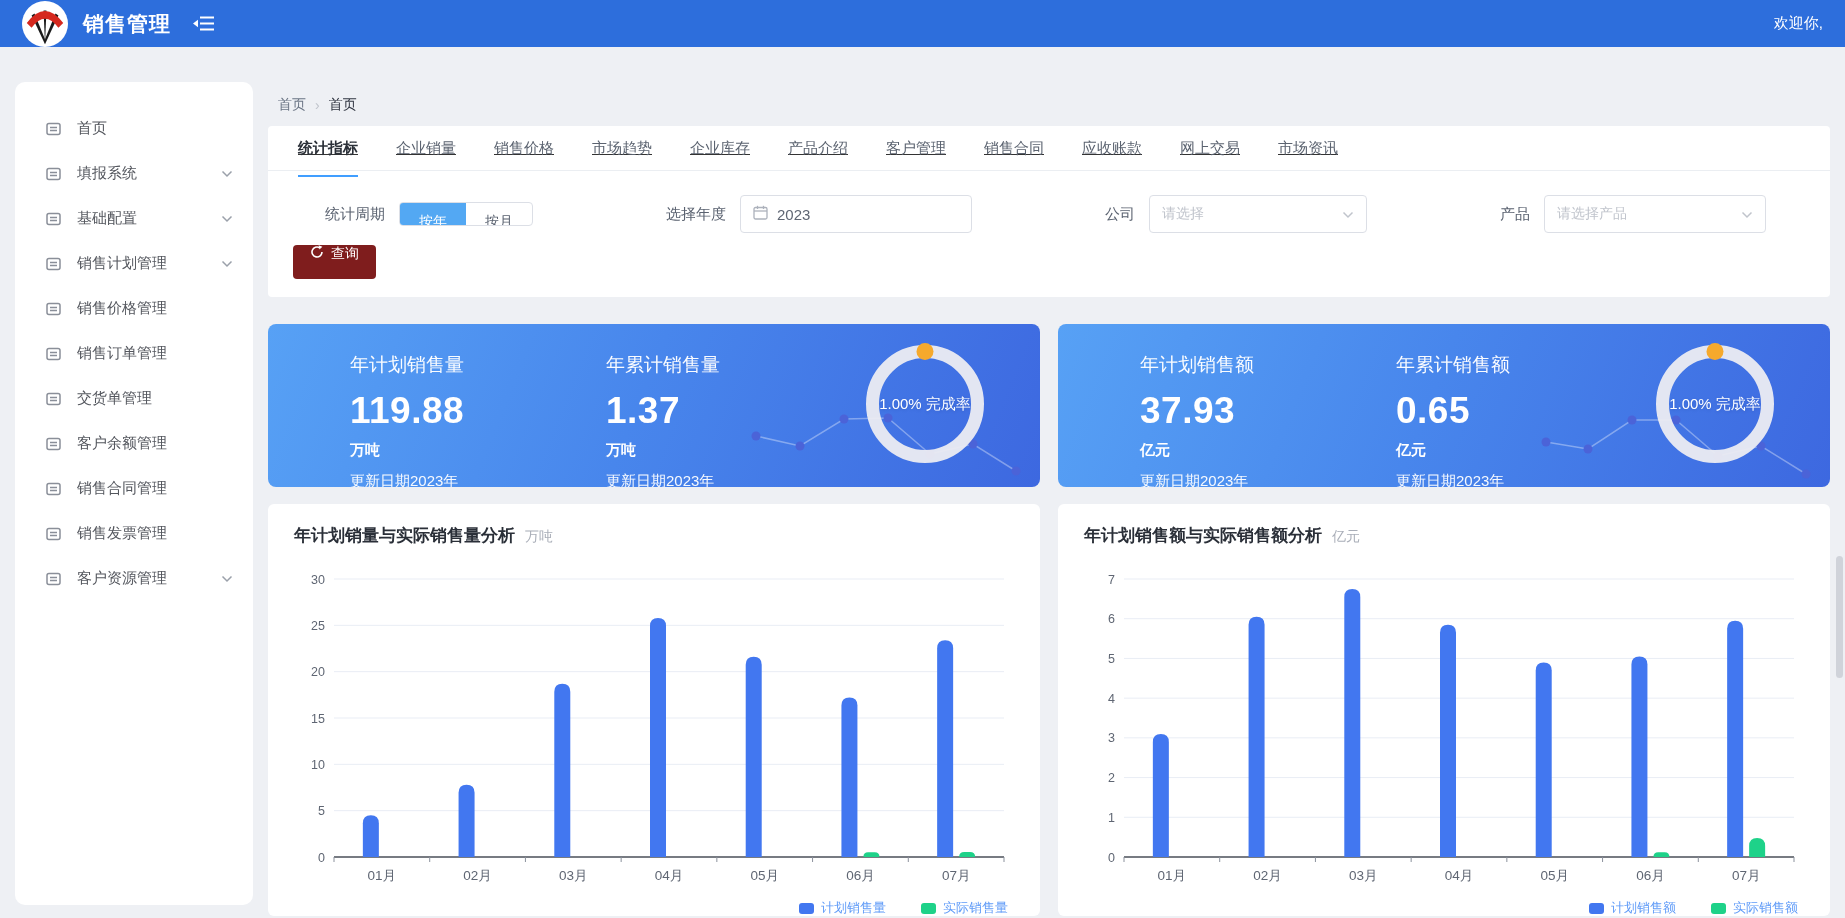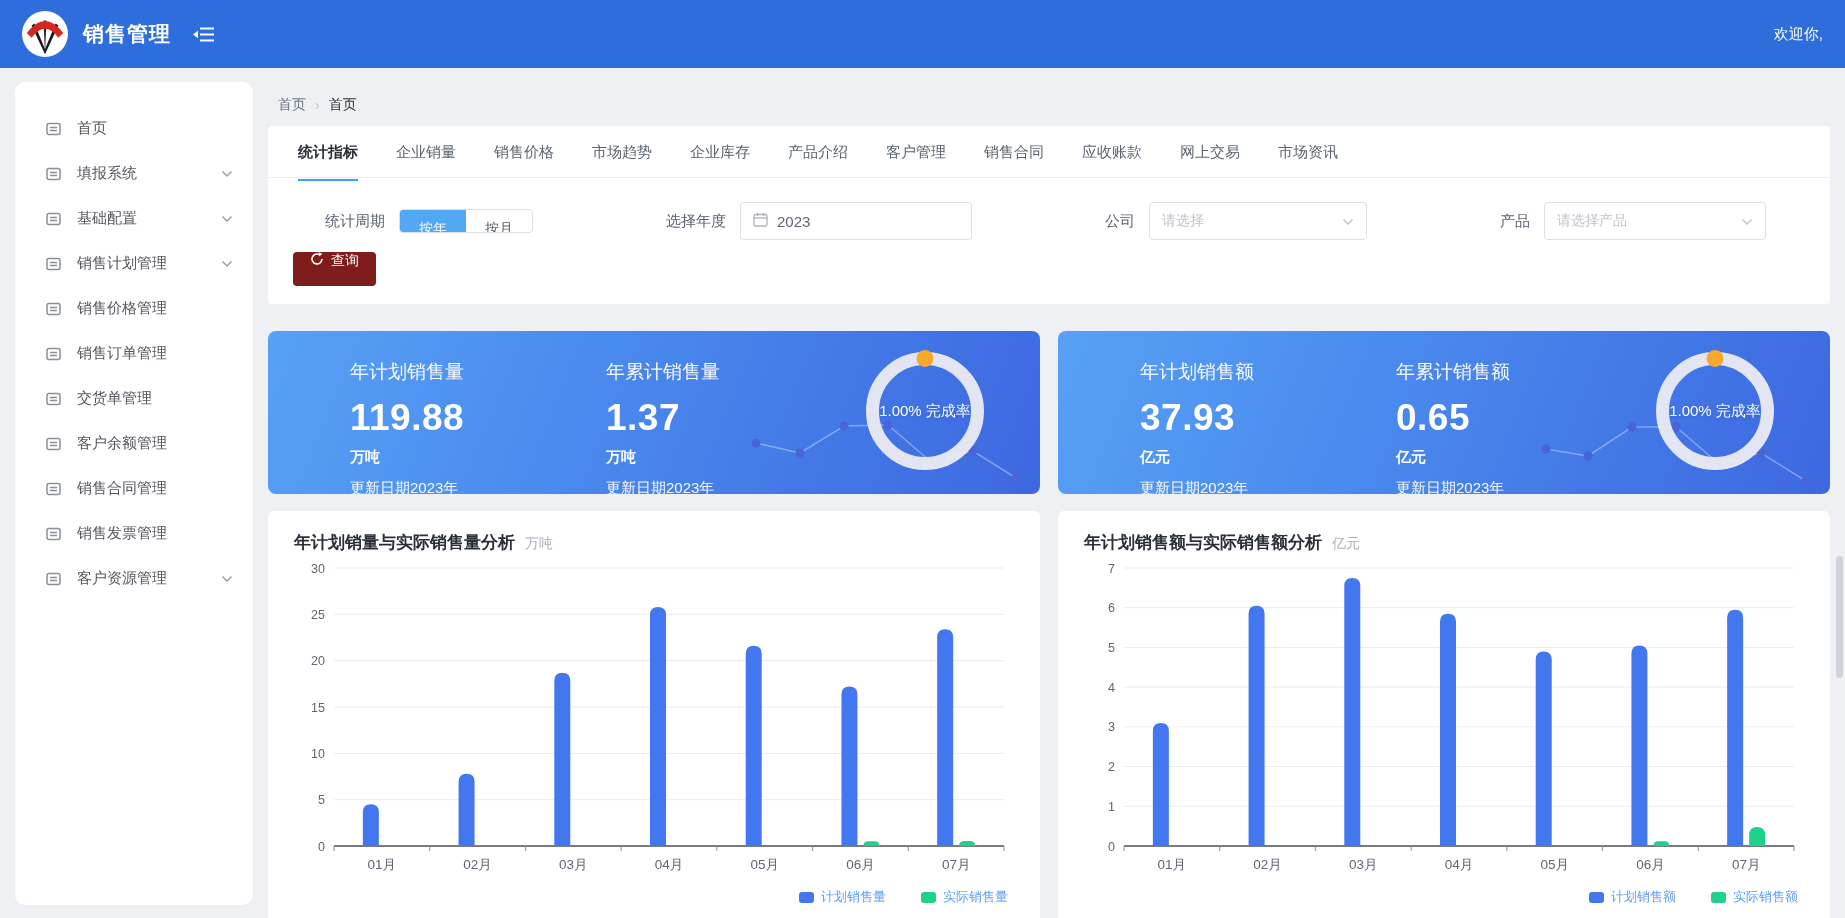--- a/index.html
+++ b/index.html
@@ -2,42 +2,42 @@
 <html><head>
 <meta charset="utf-8">
 <style>
   * { margin:0; padding:0; box-sizing:border-box; }
   html,body { width:1845px; height:918px; overflow:hidden; }
   body {
     font-family:"Liberation Sans","DejaVu Sans",sans-serif;
     background:#eef0f4; position:relative; color:#333;
   }
   
-  .header{position:absolute;top:0;left:0;width:1845px;height:68px;background:#2d6edc;
+  .header{position:absolute;top:0;left:0;width:1845px;height:47px;background:#2d6edc;
     display:flex;align-items:center;padding:0 22px;z-index:10;}
   .logo{width:46px;height:46px;border-radius:50%;background:#fff;flex:0 0 auto;}
   .app-title{color:#fff;font-size:21px;font-weight:700;margin-left:15px;letter-spacing:1px;}
   .collapse-icon{margin-left:22px;cursor:pointer;display:flex;align-items:center;}
   .welcome{margin-left:auto;color:#fff;font-size:15px;}
   
   .sidebar{position:absolute;left:15px;top:82px;width:238px;height:823px;background:#fff;
     border-radius:10px;padding-top:24px;}
   .menu-item{height:45px;display:flex;align-items:center;padding:0 20px 0 30px;
     color:#54575e;font-size:15px;cursor:pointer;}
   .menu-item .mi-icon{display:flex;margin-right:15px;flex:0 0 auto;}
   .menu-item .chev{margin-left:auto;display:flex;}
   
   .main{position:absolute;left:268px;top:82px;width:1562px;}
   .breadcrumb{margin:14px 0 12px 10px;font-size:14px;display:flex;gap:9px;align-items:center;}
   .bc-first{color:#6b7585;cursor:pointer;}
   .bc-sep{color:#c0c4cc;}
   .bc-last{color:#2f3440;}
   .panel{background:#fff;border-radius:4px;padding-bottom:18px;}
-  .tabs{height:52px;display:flex;align-items:center;gap:38px;padding:8px 30px;
-    border-bottom:1px solid #ebeef2;}
+  .tabs{height:45px;display:flex;align-items:center;gap:38px;padding:8px 30px;
+    border-bottom:1px solid #ebeef2;text-decoration:underline;}
   .tab{font-size:15px;color:#5b6370;height:58px;line-height:58px;position:relative;cursor:pointer;white-space:nowrap;}
   .tab.active{color:#2b3038;font-weight:700;}
   .tab.active::after{content:'';position:absolute;left:0;right:0;bottom:0;height:2px;background:#409eff;}
   .filter-row{display:flex;align-items:center;padding:24px 64px 0 57px;justify-content:space-between;}
   .fgroup{display:flex;align-items:center;}
   .flabel{font-size:15px;color:#5a6270;margin-right:14px;white-space:nowrap;}
   .seg{display:flex;border:1px solid #dcdfe6;border-radius:4px;overflow:hidden;height:24px;background:#fff;}
   .seg-btn{width:66px;line-height:36px;text-align:center;font-size:14px;color:#5a6270;cursor:pointer;}
   .seg-btn.active{background:#53a8f3;color:#fff;}
   .tinput{height:38px;border:1px solid #dcdfe6;border-radius:4px;background:#fff;
@@ -61,21 +61,21 @@
   .stat-date{margin-top:12px;font-size:15px;color:rgba(255,255,255,.95);}
   .gauge{position:absolute;right:56px;top:21px;width:118px;height:118px;}
   .gauge-ring{position:absolute;left:0;top:0;width:118px;height:118px;border:13px solid rgba(236,236,242,.95);border-radius:50%;}
   .gauge-dot{position:absolute;top:-2px;left:50%;transform:translateX(-50%);width:17px;height:17px;
     border-radius:50%;background:#f6a92c;}
   .gauge-text{position:absolute;top:50%;left:50%;transform:translate(-50%,-50%);white-space:nowrap;
     font-size:15px;color:#fff;text-shadow:0 1px 3px rgba(30,60,140,.25);}
   
   .chart-row{display:flex;gap:18px;margin-top:17px;}
   .chart-card{flex:1;height:412px;background:#fff;border-radius:6px;padding:20px 24px 0 26px;}
-  .chart-title-row{display:flex;align-items:baseline;gap:10px;margin-bottom:0;}
+  .chart-title-row{display:flex;align-items:baseline;gap:10px;margin-bottom:18px;}
   .chart-title{font-size:17px;font-weight:700;color:#2a2f38;}
   .chart-unit{font-size:14px;color:#a9aeb8;}
   svg.chart{width:100%;height:330px;display:block;}
   .legend{display:flex;justify-content:flex-end;gap:35px;margin-top:4px;padding-right:8px;}
   .legend-item{display:flex;align-items:center;gap:7px;font-size:13px;color:#5f9bf8;cursor:pointer;}
   .legend-sq{width:15px;height:11px;border-radius:3px;}
   
   .scroll-thumb{position:absolute;right:2px;top:556px;width:7px;height:122px;border-radius:4px;background:#d0d3da;}
   svg text{font-family:"Liberation Sans","DejaVu Sans",sans-serif;}
 </style>

